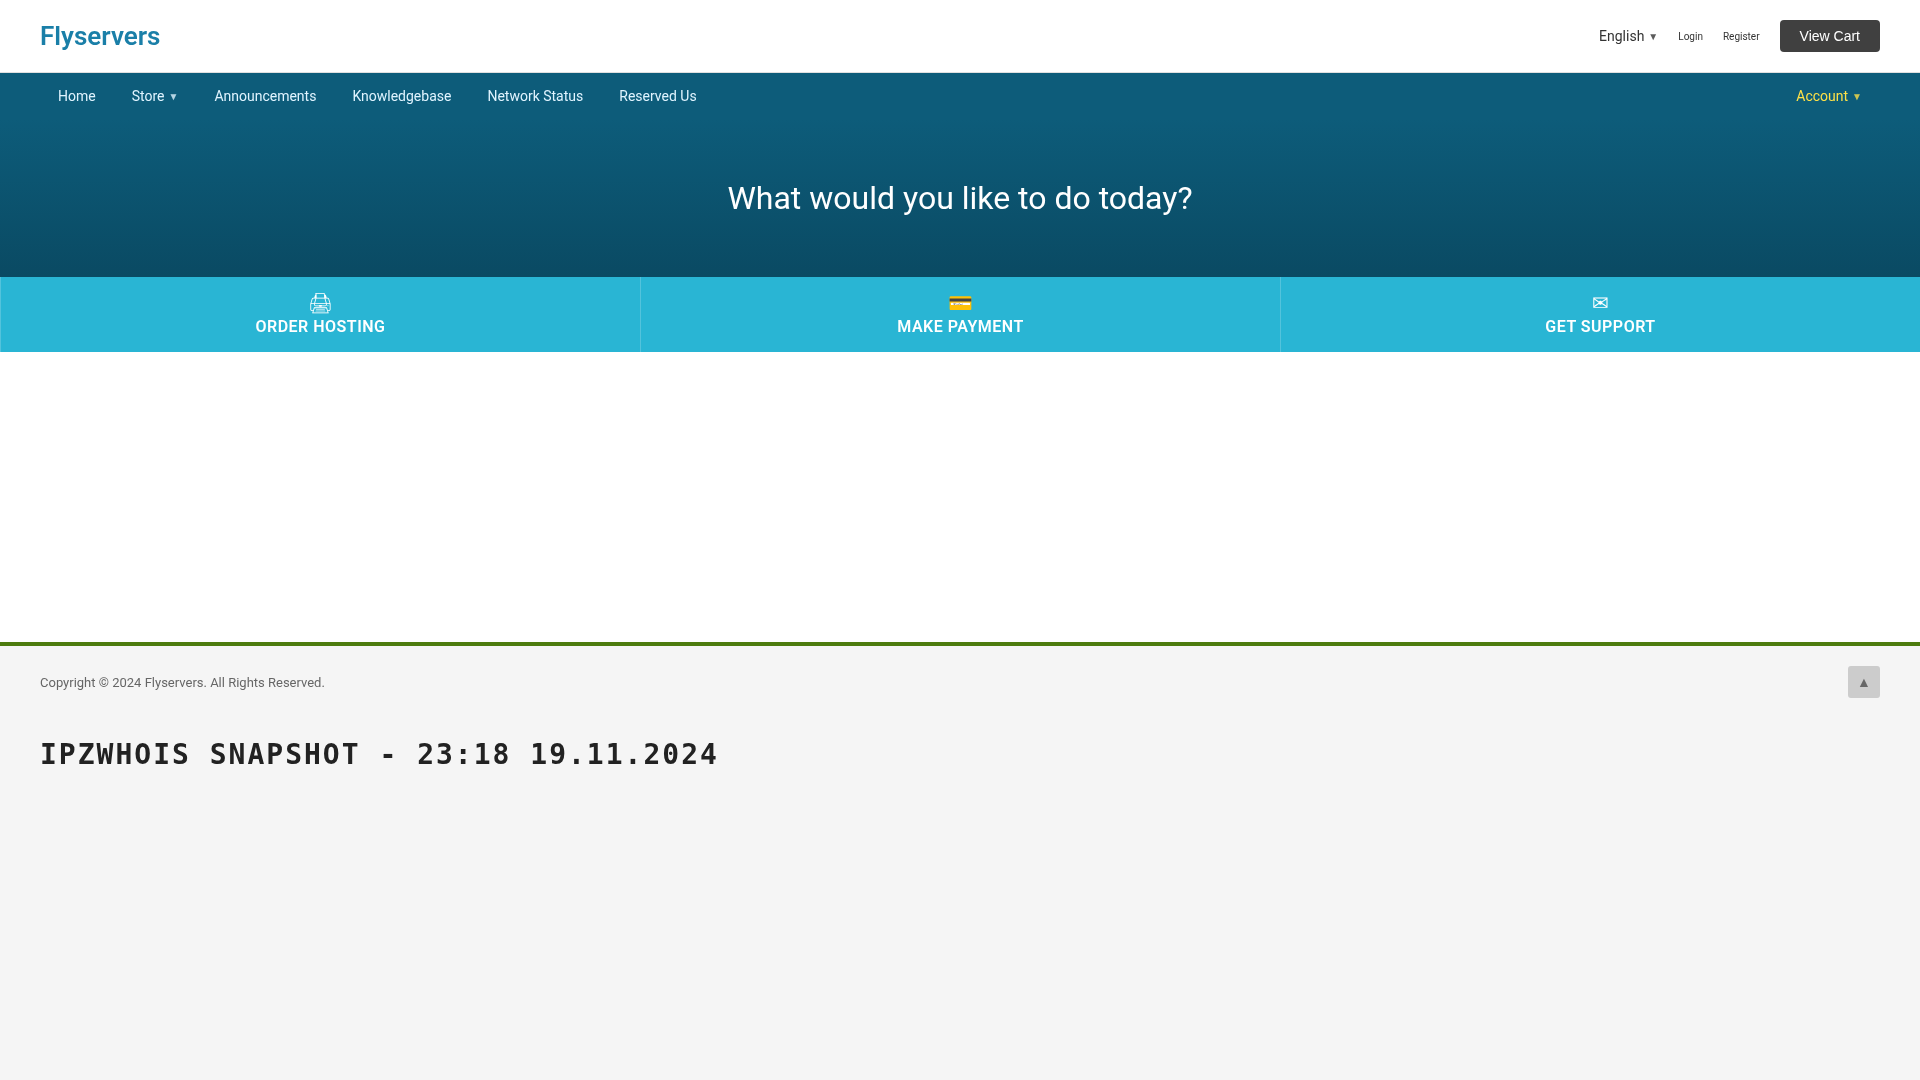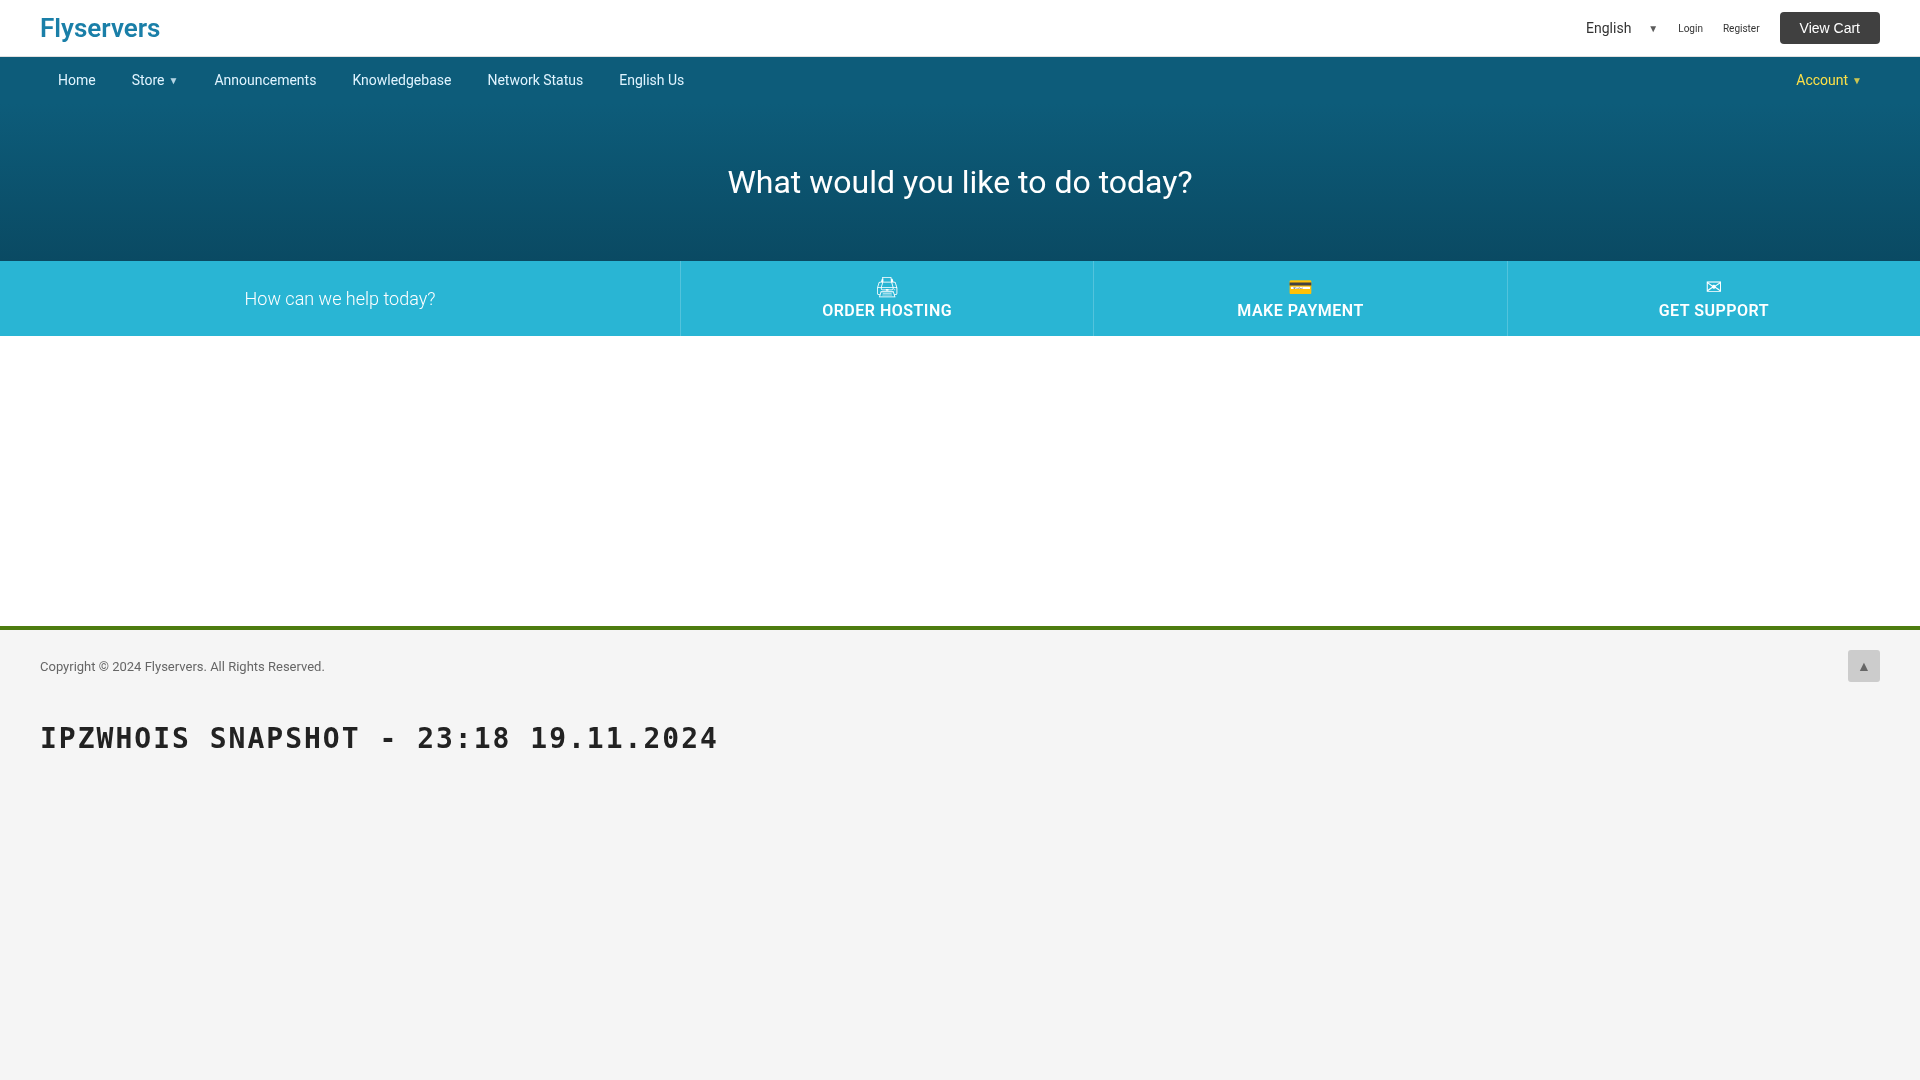--- a/index.html
+++ b/index.html
@@ -3,21 +3,21 @@
   <meta charset="utf-8">
   <style>
     * { margin: 0; padding: 0; box-sizing: border-box; }
     body { font-family: -apple-system, BlinkMacSystemFont, 'Segoe UI', Roboto, sans-serif; background: #f5f5f5; min-height: 1080px; }
 
     
     .top-bar {
       background: #fff;
       border-bottom: 1px solid #e0e0e0;
       padding: 12px 40px;
-      height: 57px;
+      height: 73px;
       display: flex;
       align-items: center;
       justify-content: space-between;
     }
     .logo {
       font-size: 26px;
       font-weight: 600;
       color: #1a7fa8;
       text-decoration: none;
     }
@@ -25,21 +25,21 @@
       display: flex;
       align-items: center;
       gap: 20px;
     }
     .lang-selector {
       font-size: 14px;
       color: #333;
       cursor: pointer;
       display: flex;
       align-items: center;
-      gap: 17px;
+      gap: 4px;
     }
     .top-nav-link {
       font-size: 10px;
       color: #333;
       text-decoration: none;
       cursor: pointer;
     }
     .view-cart-btn {
       background: #404040;
       color: #fff;
@@ -233,39 +233,36 @@
     <a class="nav-item">
       <span>Announcements</span>
     </a>
     <a class="nav-item">
       <span>Knowledgebase</span>
     </a>
     <a class="nav-item">
       <span>Network Status</span>
     </a>
     <a class="nav-item">
-      <span>English Us</span>
+      <span>Reserved Us</span>
     </a>
   </div>
   <div class="nav-right">
     <div class="account-item">
       <span>Account</span>
       <span class="caret">▼</span>
     </div>
   </div>
 </nav>
 
 <div class="hero">
   <h1>What would you like to do today?</h1>
 </div>
 
 <div class="action-bar">
-  <div class="help-text-section">
-    <span>How can we help today?</span>
-  </div>
   <div class="action-buttons">
     <a class="action-btn">
       <span class="icon">🖨</span>
       <span class="label">ORDER HOSTING</span>
     </a>
     <a class="action-btn">
       <span class="icon">💳</span>
       <span class="label">MAKE PAYMENT</span>
     </a>
     <a class="action-btn">

